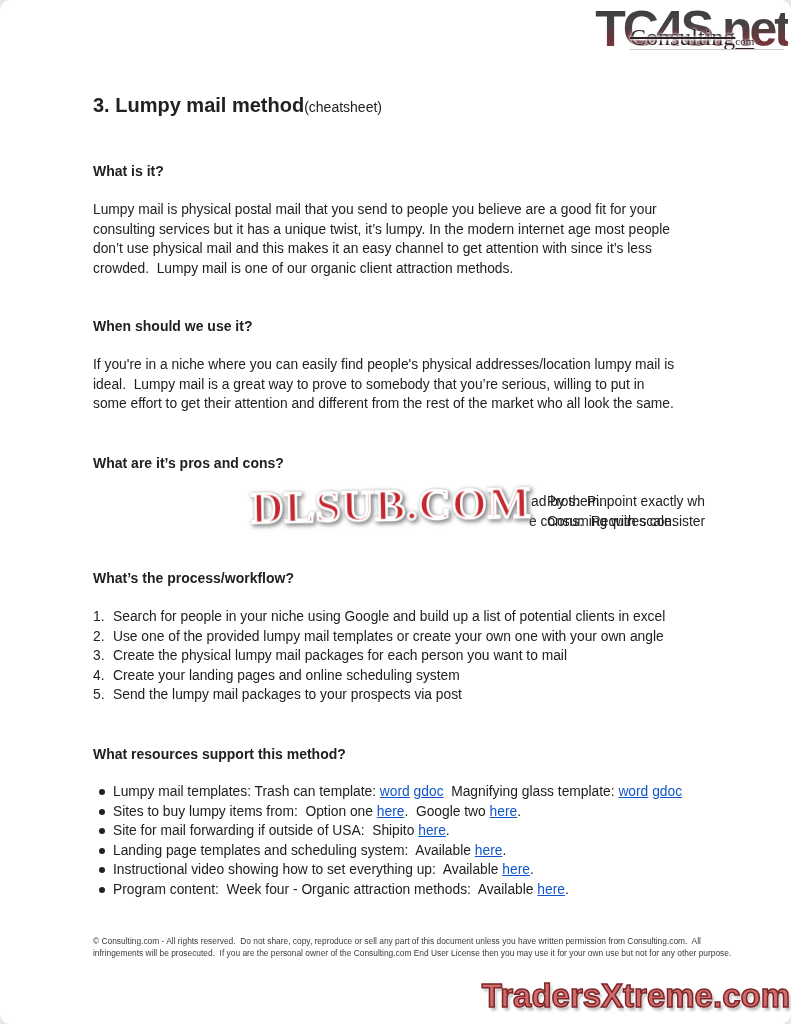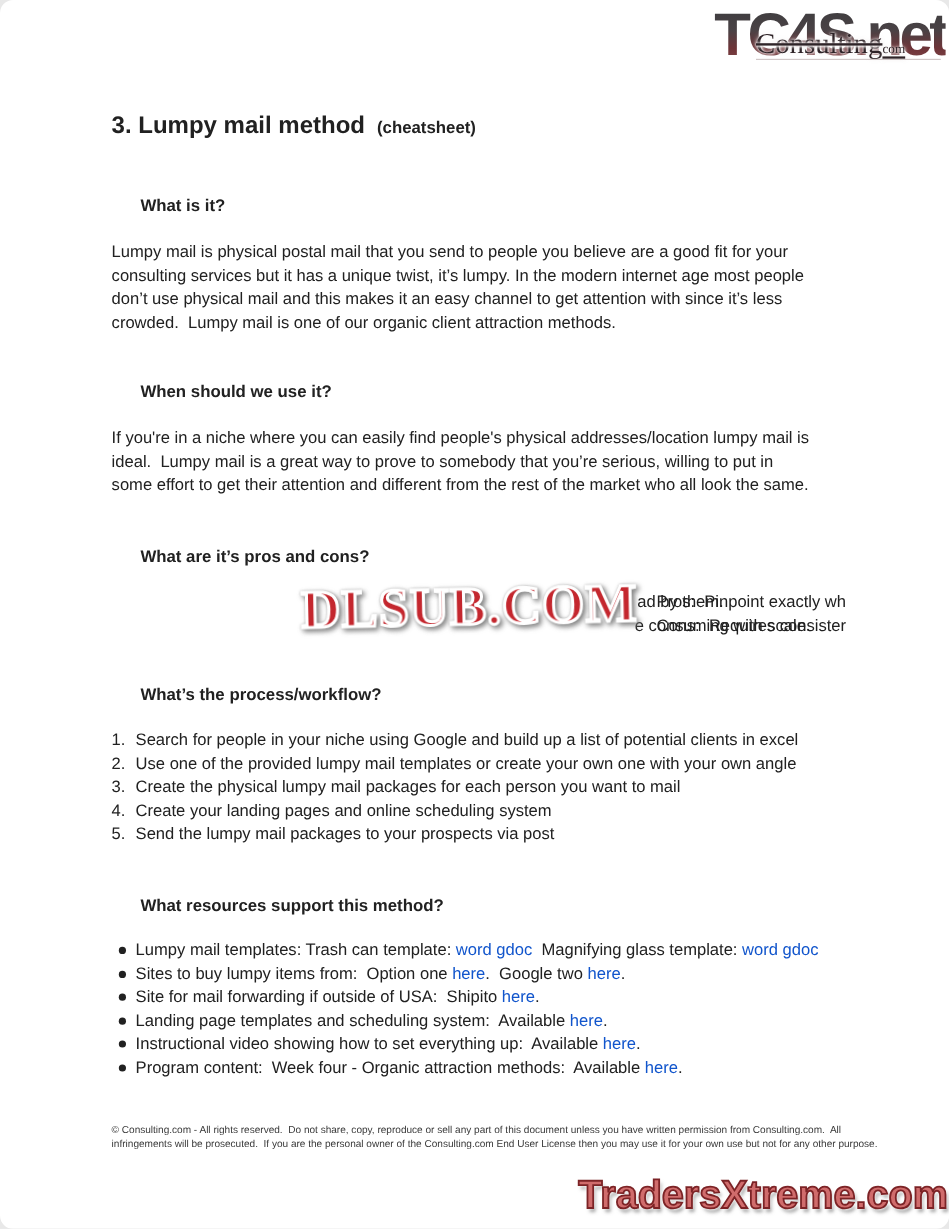--- a/index.html
+++ b/index.html
@@ -17,30 +17,30 @@
   }
   .consulting{position:absolute;left:42px;top:21px;
         font-family:"Liberation Serif","DejaVu Serif",serif;font-size:24px;line-height:26px;
         color:#2e2327;text-decoration:line-through;white-space:pre;
         text-shadow:0 0 2px rgba(255,255,255,.95),0 0 4px rgba(235,230,230,.9),1px 1px 2px rgba(255,255,255,.8);}
   .consulting .com{font-size:11px;}
   .logo-underline{position:absolute;left:42px;right:4px;top:46px;height:1px;background:#cfc6c6;}
   
   .doc{left:93px;width:612px;}
   .title{top:93px;font-size:20px;line-height:24px;font-weight:bold;white-space:pre;}
-  .title .suffix{font-weight:bold;font-size:14px;margin-left:10px;}
-  .h{font-weight:bold;font-size:14px;line-height:18px;white-space:pre;margin-left:24px;}
+  .title .suffix{font-weight:normal;font-size:14px;}
+  .h{font-weight:bold;font-size:14px;line-height:18px;white-space:pre;}
   .lines div, .line, .steps li, .res li{font-size:13.8px;line-height:19.55px;white-space:pre;}
   .line{position:relative;height:19.55px;text-align:right;}
   .frag{position:absolute;top:0;}
   ol.steps,ul.res{list-style:none;margin:0;padding:0;}
   .steps li,.res li{display:flex;align-items:flex-start;}
   .steps .num{flex:none;width:20px;}
   .res .dot{flex:none;width:6px;height:6px;border-radius:50%;background:#212121;margin:7px 8px 0 6px;}
-  a.link{color:#1155cc;cursor:pointer;}
+  a.link{color:#1155cc;text-decoration:underline;cursor:pointer;}
   
   .footer{top:936px;font-size:8.4px;line-height:11.5px;color:#3a3a3a;white-space:pre;}
   
   .dlsub{left:251px;top:481px;z-index:6;
         font-family:"Liberation Serif","DejaVu Serif",serif;font-weight:bold;
         font-size:45px;line-height:48px;letter-spacing:1px;color:#c4272e;
         -webkit-text-stroke:2.5px #ffffff;
         filter:drop-shadow(2px 2px 2px rgba(110,110,110,.8)) drop-shadow(0 0 1px rgba(160,160,160,.6));
         transform:rotate(-1.2deg);white-space:pre;}
   .traders{right:1px;top:976px;z-index:6;font-weight:bold;font-size:33px;line-height:40px;

